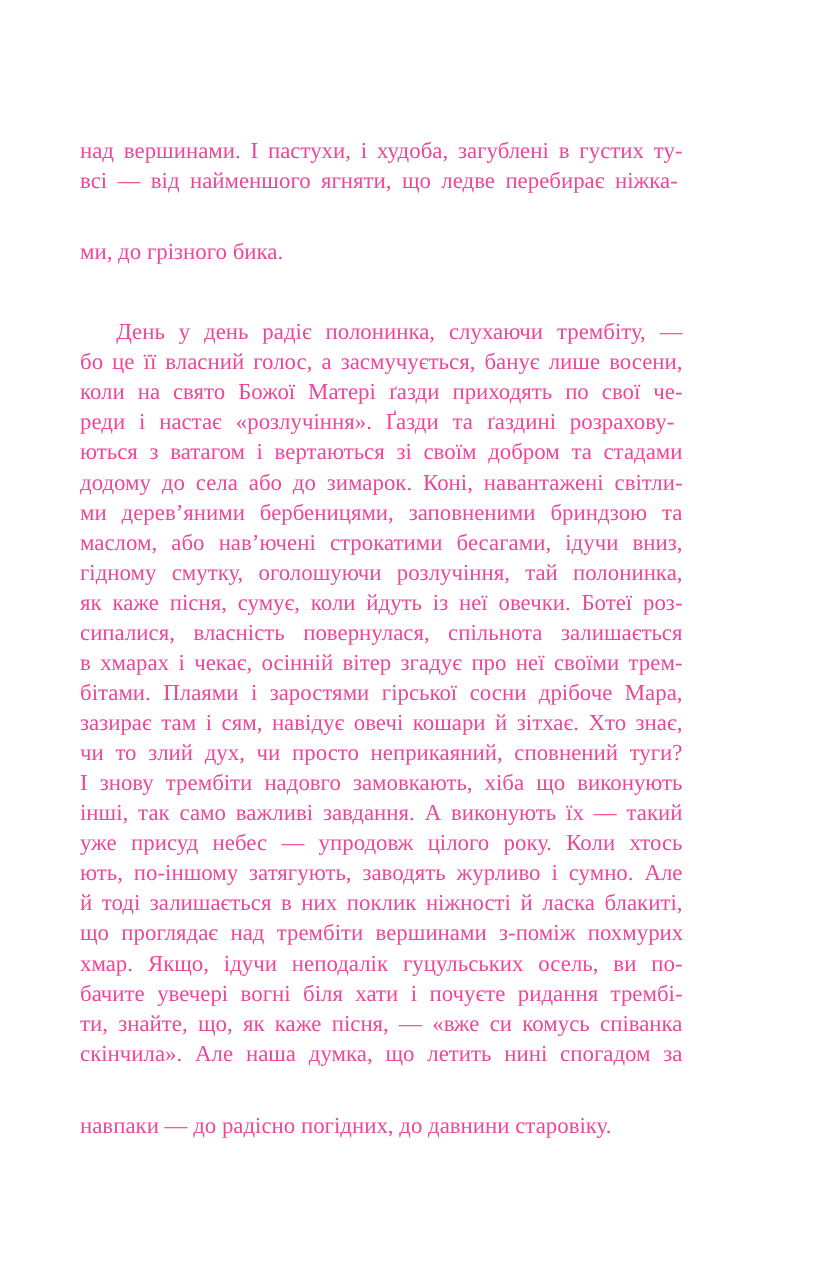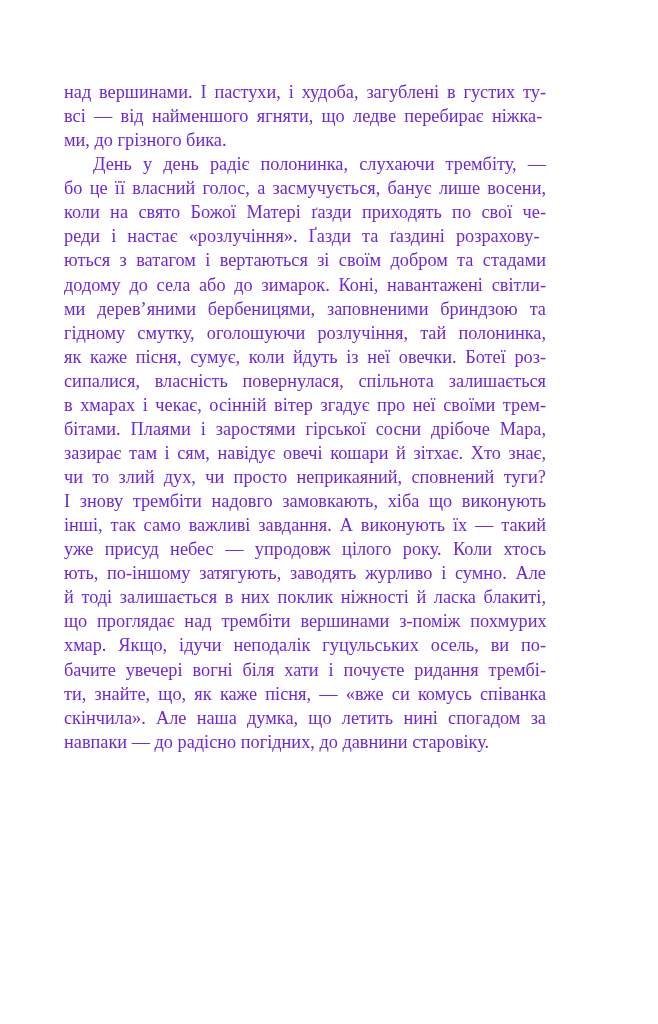--- a/index.html
+++ b/index.html
@@ -1,51 +1,52 @@
 <!DOCTYPE html>
 <html><head>
 <meta charset="utf-8">
 <style>
   html, body { margin: 0; padding: 0; }
   body {
     width: 658px; height: 1024px; background: #ffffff; overflow: hidden;
     position: relative;
   }
   .page {
-    position: absolute; left: 64px; top: 80px; width: 482px;
+    position: absolute; left: 64px; top: 108px; width: 482px;
     font-family: "DejaVu Serif", "Liberation Serif", serif;
-    font-size: 16.2px; color: #6d28d9;
+    font-size: 16.2px; color: #ec4899;
     line-height: 24.07px;
   }
   .line {
     display: block; height: 24.07px; white-space: nowrap;
     text-align: justify; text-align-last: justify;
     overflow: visible;
   }
-  .line.last { text-align-last: left; }
+  .line.last { text-align-last: left; margin-top: 33px; }
   .line.indent { padding-left: 29px; }
   .page { font-family: "Liberation Serif", "DejaVu Serif", serif; font-size: 18.3px; letter-spacing: 0px; }
 </style>
 </head>
 <body>
 
 <div class="page" id="page">
     <div>
       <span class="line" style="white-space: nowrap; word-spacing: 3.31424px; text-align-last: left;">над вершинами. І пастухи, і худоба, загублені в густих ту-</span>
       <span class="line" style="white-space: nowrap; word-spacing: 3.73785px; text-align-last: left;">всі —  від найменшого ягняти, що ледве перебирає ніжка-</span>
       <span class="line last" style="white-space: nowrap;">ми, до грізного бика.</span>
     </div>
     <div>
-      <span class="line indent" style="white-space: nowrap; word-spacing: 6.52455px; text-align-last: left;">День у день радіє полонинка, слухаючи трембіту, —</span>
+      <span class="line indent" style="white-space: nowrap; word-spacing: 6.52455px; text-align-last: left; margin-top: 40px;">День у день радіє полонинка, слухаючи трембіту, —</span>
       <span class="line" style="white-space: nowrap; word-spacing: 2.67535px; text-align-last: left;">бо це її власний голос, а засмучується, банує лише восени,</span>
       <span class="line" style="white-space: nowrap; word-spacing: 5.7934px; text-align-last: left;">коли на свято Божої Матері ґазди приходять по свої че-</span>
       <span class="line" style="white-space: nowrap; word-spacing: 6.52148px; text-align-last: left;">реди і настає «розлучіння». Ґазди та ґаздині  розрахову-</span>
       <span class="line" style="white-space: nowrap; word-spacing: 4.76736px; text-align-last: left;">ються з ватагом і вертаються зі своїм добром та стадами</span>
       <span class="line" style="white-space: nowrap; word-spacing: 4.15039px; text-align-last: left;">додому до села або до зимарок. Коні, навантажені світли-</span>
       <span class="line" style="white-space: nowrap; word-spacing: 7.33125px; text-align-last: left;">ми дерев’яними бербеницями, заповненими бриндзою та</span>
+      <span class="line" style="white-space: nowrap; word-spacing: 6.74219px; text-align-last: left;">маслом, або нав’ючені строкатими бесагами, ідучи вниз,</span>
       <span class="line" style="white-space: nowrap; word-spacing: 7.575px; text-align-last: left;">гідному смутку, оголошуючи розлучіння, тай полонинка,</span>
       <span class="line" style="white-space: nowrap; word-spacing: 4.0625px; text-align-last: left;">як каже пісня, сумує, коли йдуть із неї овечки. Ботеї роз-</span>
       <span class="line" style="white-space: nowrap; word-spacing: 10.207px; text-align-last: left;">сипалися, власність повернулася, спільнота залишається</span>
       <span class="line" style="white-space: nowrap; word-spacing: 2.93906px; text-align-last: left;">в хмарах і чекає, осінній вітер згадує про неї своїми трем-</span>
       <span class="line" style="white-space: nowrap; word-spacing: 5.3817px; text-align-last: left;">бітами. Плаями і заростями гірської сосни дрібоче Мара,</span>
       <span class="line" style="white-space: nowrap; word-spacing: 3.0375px; text-align-last: left;">зазирає там і сям, навідує овечі кошари й зітхає. Хто знає,</span>
       <span class="line" style="white-space: nowrap; word-spacing: 4.76758px; text-align-last: left;">чи то злий дух, чи просто неприкаяний, сповнений туги?</span>
       <span class="line" style="white-space: nowrap; word-spacing: 5.07812px; text-align-last: left;">І знову трембіти надовго замовкають, хіба що виконують</span>
       <span class="line" style="white-space: nowrap; word-spacing: 3.33507px; text-align-last: left;">інші, так само важливі завдання. А виконують їх — такий</span>
       <span class="line" style="white-space: nowrap; word-spacing: 6.83984px; text-align-last: left;">уже присуд небес — упродовж цілого року. Коли хтось</span>

